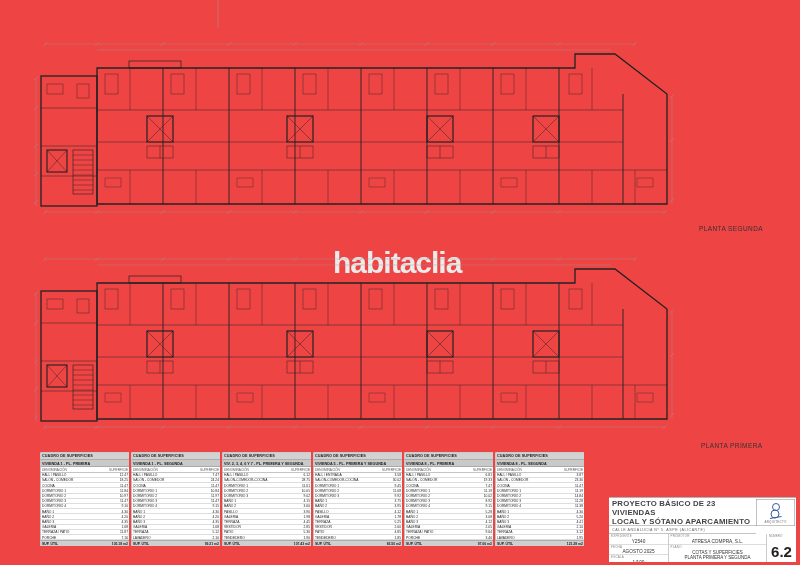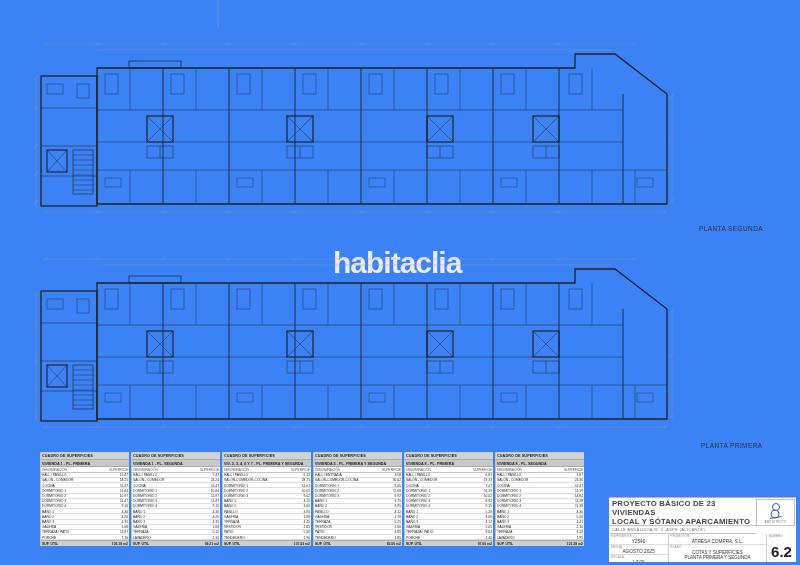--- a/index.html
+++ b/index.html
@@ -1,16 +1,16 @@
 <!DOCTYPE html>
 <html><head>
 <meta charset="utf-8">
 <style>
   html,body{margin:0;padding:0;background:#fff;}
-  .page{position:relative;width:800px;height:565px;background:#3b82f6;overflow:hidden;
+  .page{position:relative;width:800px;height:565px;background:#ef4444;overflow:hidden;
         font-family:"Liberation Sans",sans-serif;color:#222;}
   
   .wm{position:absolute;left:333px;top:246px;width:150px;font-size:30px;font-weight:bold;
       color:#ebebeb;letter-spacing:-1px;user-select:none;}
   
   .plans{position:absolute;left:0;top:0;}
   .plabel{position:absolute;font-size:6.5px;color:#333;letter-spacing:.4px;}
   .plabel.second{left:699px;top:225px;}
   .plabel.first{left:701px;top:442px;}
   

